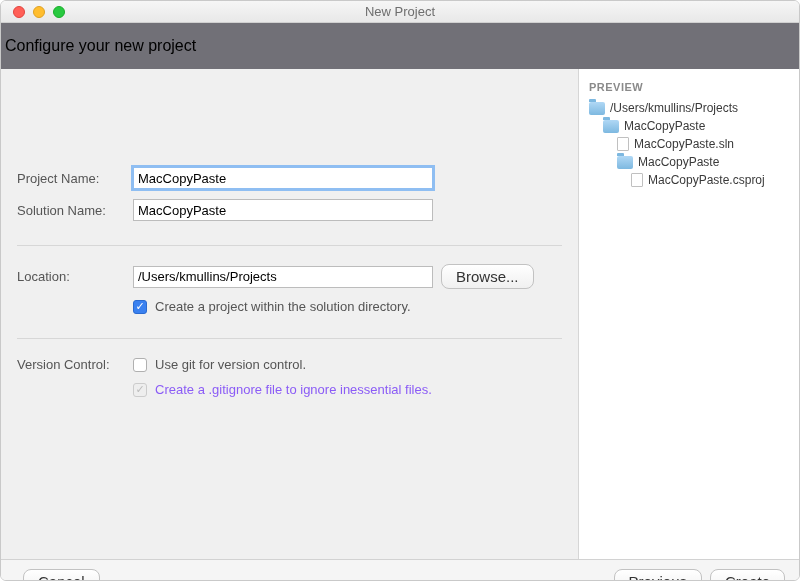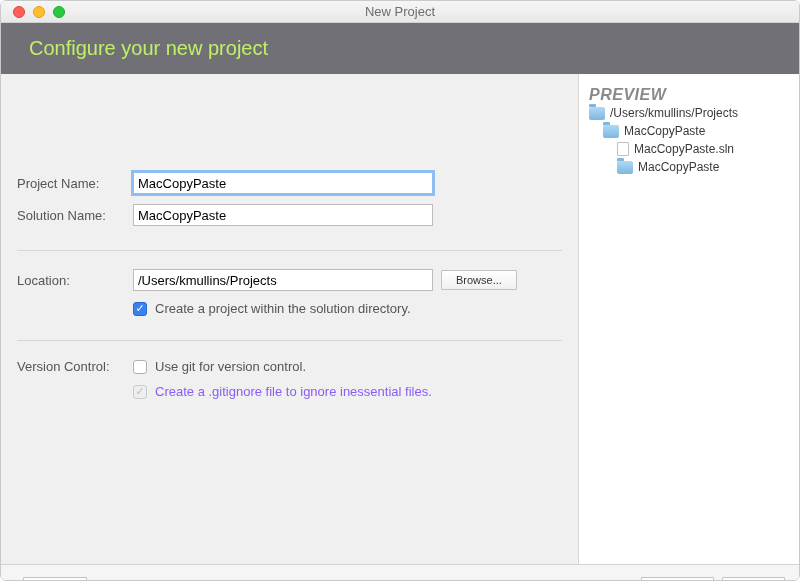--- a/index.html
+++ b/index.html
@@ -31,23 +31,23 @@
     .tl-max   { background: #28c940; border: 1px solid #1aad2b; }
     .win-title {
       position: absolute;
       left: 0; right: 0;
       text-align: center;
       font-size: 13px;
       color: #6e6e6e;
     }
     .header-banner {
       background: #717077;
-      color: #bef264;
-      padding: 14px 28px;
-      font-size: 20px;
+      color: #000000;
+      padding: 14px 4px;
+      font-size: 16px;
       font-weight: 400;
     }
     .content {
       display: flex;
       height: 490px;
     }
     .main-pane {
       flex: 1;
       background: #f0f0f0;
       border-right: 1px solid #d6d6d6;
@@ -101,39 +101,39 @@
       flex-shrink: 0;
     }
     .checkbox.checked { background: #3a81f0; border: 1px solid #2a6ad0; color: #fff; }
     .checkbox.unchecked { background: #fff; border: 1px solid #b0b0b0; }
     .checkbox.disabled { background: #eee; border: 1px solid #ccc; color: #bbb; }
     .check-label { color: #555; }
     .check-label.disabled { color: #8b5cf6; }
     .btn {
       background: linear-gradient(#ffffff, #f0f0f0);
       border: 1px solid #c2c2c2;
-      border-radius: 1px;
+      border-radius: 8px;
       padding: 3px 14px;
-      font-size: 11px;
+      font-size: 15px;
       color: #333;
       cursor: pointer;
       box-shadow: 0 1px 0 rgba(255,255,255,0.5) inset;
     }
     .preview-pane {
       width: 220px;
       background: #fff;
       padding: 12px 10px;
       font-size: 12px;
     }
     .preview-title {
       color: #8a8a8a;
       font-weight: bold;
-      font-size: 16px;
+      font-size: 11px;
       letter-spacing: 0.5px;
-      font-style: italic;
+      margin-bottom: 6px;
     }
     .tree-item {
       display: flex;
       align-items: center;
       gap: 5px;
       padding: 2px 0;
       color: #3a3a3a;
     }
     .indent-1 { padding-left: 14px; }
     .indent-2 { padding-left: 28px; }
@@ -259,20 +259,24 @@
           <span>MacCopyPaste</span>
         </div>
         <div class="tree-item indent-2">
           <span class="file-icon"></span>
           <span>MacCopyPaste.sln</span>
         </div>
         <div class="tree-item indent-2">
           <span class="folder-icon"></span>
           <span>MacCopyPaste</span>
         </div>
+        <div class="tree-item indent-3">
+          <span class="file-icon"></span>
+          <span>MacCopyPaste.csproj</span>
+        </div>
       </div>
   </div>
 </div>
 
 <div class="footer">
   <button class="btn">Cancel</button>
   <div class="spacer"></div>
   <button class="btn">Previous</button>
   <button class="btn">Create</button>
 </div>

